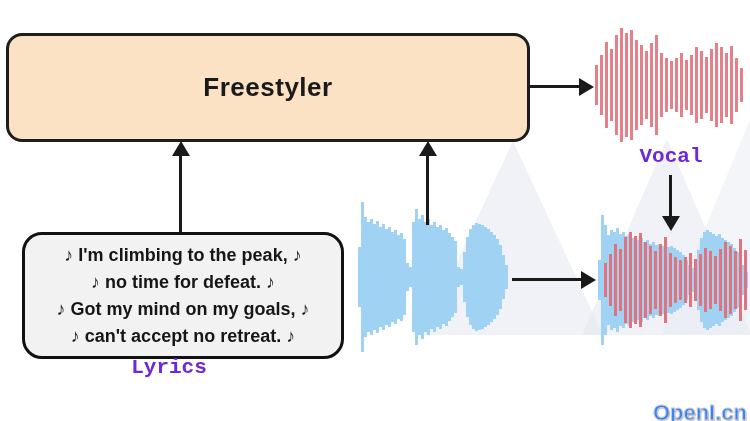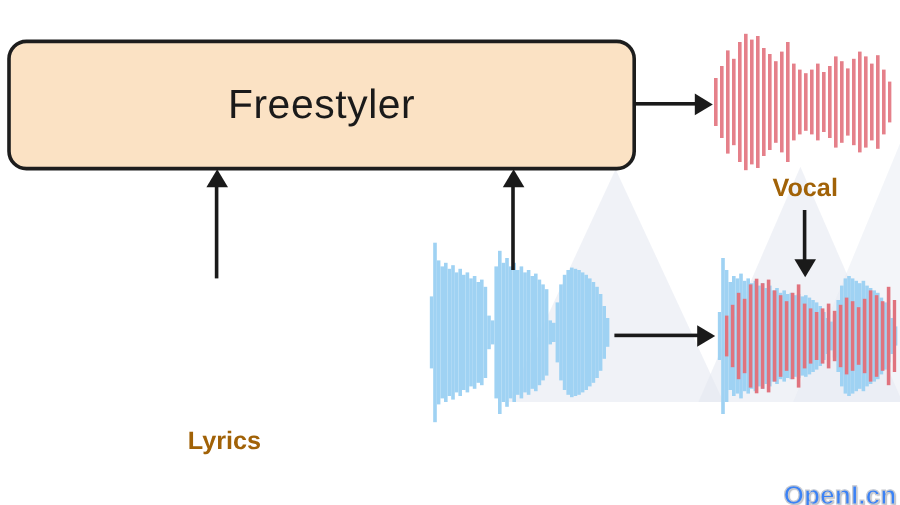--- a/index.html
+++ b/index.html
@@ -20,32 +20,32 @@
       border-bottom:196px solid var(--mountain,#e4e8f1);}
   .m3{left:661px;top:102px;border-left-width:95px;border-right-width:95px;
       border-bottom:230px solid var(--mountain,#e4e8f1);opacity:.45;}
 
   
   .freestyler-box{
     left:6px;top:33px;width:518px;height:103px;border:3px solid var(--box_border,#1d1d1d);
     border-radius:16px;background:var(--box_fill,#fbe2c4);z-index:3;
     display:flex;align-items:center;justify-content:center;
   }
-  .freestyler-label{font-size:34px;font-weight:normal;letter-spacing:.5px;}
+  .freestyler-label{font-size:26px;font-weight:bold;letter-spacing:.5px;}
 
   .lyrics-box{
     left:22px;top:232px;width:316px;height:121px;border:3px solid #111;
     border-radius:20px;background:var(--lyrics_fill,#f2f2f2);z-index:3;
     display:flex;flex-direction:column;align-items:center;justify-content:center;
   }
   .lyric-line{font-size:18px;font-weight:bold;line-height:27px;white-space:nowrap;color:#161616;}
 
   
-  .caption{font-size:21px;font-weight:bold;text-align:center;z-index:3;color:#a16207;}
-  .cap-lyrics{left:127px;top:356px;width:120px;}
+  .caption{font-size:21px;font-weight:bold;text-align:center;z-index:3;color:#6d28d9;font-family:Liberation Mono, monospace;}
+  .cap-lyrics{left:109px;top:356px;width:120px;}
   .cap-accomp{left:344px;top:358px;width:182px;}
   .cap-vocal{left:611px;top:145px;width:120px;}
   .cap-rap{left:609px;top:358px;width:124px;}
 
   
   .wave{display:flex;align-items:center;justify-content:flex-start;z-index:1;}
   .wave-vocal{left:595px;top:5px;width:150px;height:160px;}
   .wave-accomp{left:358px;top:197px;width:150px;height:160px;}
   .wave-rap-blue{left:598px;top:200px;width:150px;height:160px;}
   .wave-rap-red{left:604px;top:200px;width:144px;height:160px;z-index:2;}
@@ -81,20 +81,26 @@
 <div class="abs" style="left:0;top:0;width:750px;height:421px;">
 
   <div class="mountain m1"></div>
   <div class="mountain m2"></div>
   <div class="mountain m3"></div>
 
   <div class="abs freestyler-box">
     <span class="freestyler-label">Freestyler</span>
   </div>
 
+  <div class="abs lyrics-box">
+    <div class="lyric-line">♪ I'm climbing to the peak, ♪</div>
+    <div class="lyric-line">♪ no time for defeat. ♪</div>
+    <div class="lyric-line">♪ Got my mind on my goals, ♪</div>
+    <div class="lyric-line">♪ can't accept no retreat. ♪</div>
+  </div>
 
   <div class="abs wave wave-vocal">
       <svg xmlns="http://www.w3.org/2000/svg" width="148" height="114" viewBox="0 0 148 114">
         <rect x="0" y="37" width="3" height="40" fill="#e5808a"></rect>
         <rect x="5" y="27" width="3" height="60" fill="#e5808a"></rect>
         <rect x="10" y="14" width="3" height="86" fill="#e5808a"></rect>
         <rect x="15" y="21" width="3" height="72" fill="#e5808a"></rect>
         <rect x="20" y="7" width="3" height="100" fill="#e5808a"></rect>
         <rect x="25" y="0" width="3" height="114" fill="#e5808a"></rect>
         <rect x="30" y="5" width="3" height="104" fill="#e5808a"></rect>

